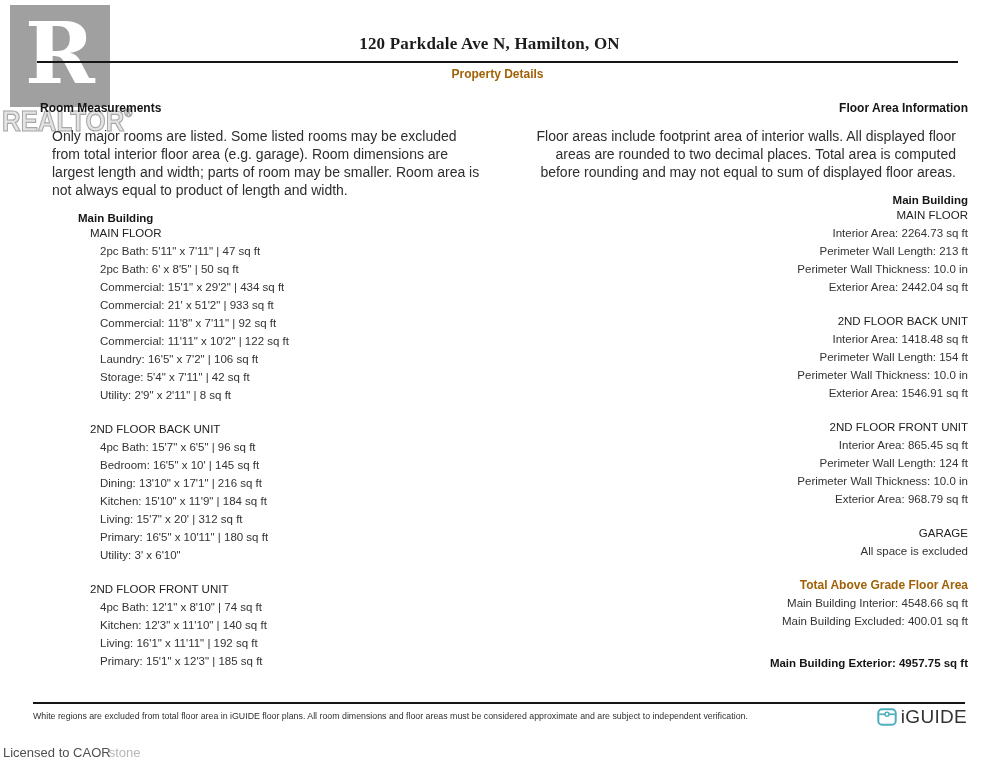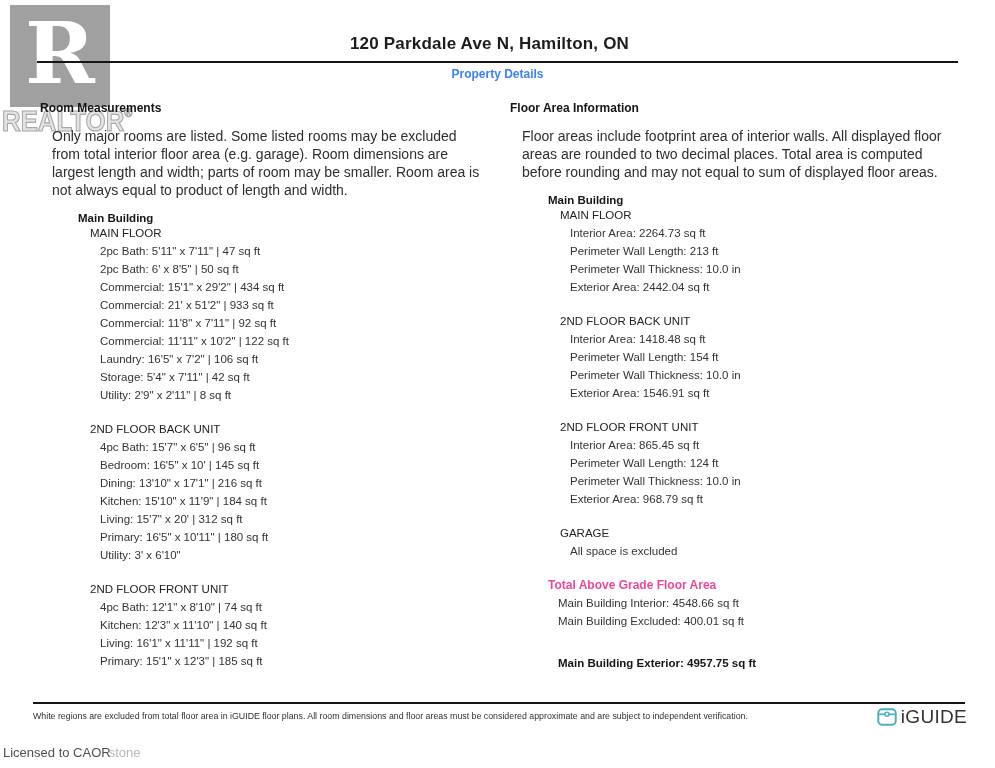--- a/index.html
+++ b/index.html
@@ -24,41 +24,41 @@
     transform:scaleX(0.86);transform-origin:left top;
   }
   .realtor-word .reg{font-size:13px;vertical-align:top;-webkit-text-stroke:0.8px #a8a8a8;}
   .licensed{
     position:absolute;left:3px;top:745px;z-index:2;font-size:13px;color:#4f4f4f;white-space:nowrap;
   }
   .licensed .light{color:#b7b7b7;margin-left:-2px;}
   
   .hdr-title{
     position:absolute;left:0;right:16px;top:34px;text-align:center;z-index:1;
-    font-size:17px;font-weight:bold;color:#1c1c1c;letter-spacing:0.2px;
+    font-size:17px;font-weight:bold;color:#1c1c1c;letter-spacing:0.2px;font-family:Liberation Serif, serif;
   }
   .hdr-rule{position:absolute;left:37px;top:61px;width:921px;height:2px;background:#151515;z-index:1;}
   .hdr-subtitle{
     position:absolute;left:0;right:0;top:67px;text-align:center;z-index:1;
-    font-size:12px;font-weight:bold;color:#3b82f6;
+    font-size:12px;font-weight:bold;color:#a16207;
   }
   
   .col{position:absolute;top:101px;z-index:1;}
   .col-left{left:40px;width:452px;}
-  .col-right{left:510px;width:458px;}
+  .col-right{left:510px;width:458px;text-align:right;}
   .col-heading{font-size:12px;font-weight:bold;color:#151515;margin:0 0 7px 0;}
   .col-intro{font-size:14px;line-height:18px;color:#2e2e2e;margin:12px;}
   .building{margin-top:13px;padding-left:38px;}
   .building-heading{font-size:11.5px;font-weight:bold;color:#151515;}
   .section{margin-top:16px;}
   .section:first-of-type{margin-top:0;}
   .sec-name{font-size:11.5px;line-height:18px;color:#222;padding-left:12px;}
   .row{font-size:11.5px;line-height:18px;color:#333;padding-left:22px;white-space:nowrap;}
   .totals{margin-top:16px;padding-left:38px;}
-  .totals-heading{font-size:12px;font-weight:bold;color:#ec4899;line-height:18px;}
+  .totals-heading{font-size:12px;font-weight:bold;color:#a16207;line-height:18px;}
   .totals .row{padding-left:10px;}
   .row.bold{font-weight:bold;color:#151515;margin-top:24px;}
   
   .foot-rule{position:absolute;left:33px;top:702px;width:932px;height:2px;background:#151515;z-index:1;}
   .disclaimer{position:absolute;left:33px;top:711px;font-size:8.8px;color:#2f2f2f;z-index:1;}
   .iguide{
     position:absolute;right:28px;top:706px;z-index:1;display:flex;align-items:center;gap:4px;justify-content:space-between;
   }
   .iguide-word{font-size:19px;letter-spacing:0.3px;}
 </style>

